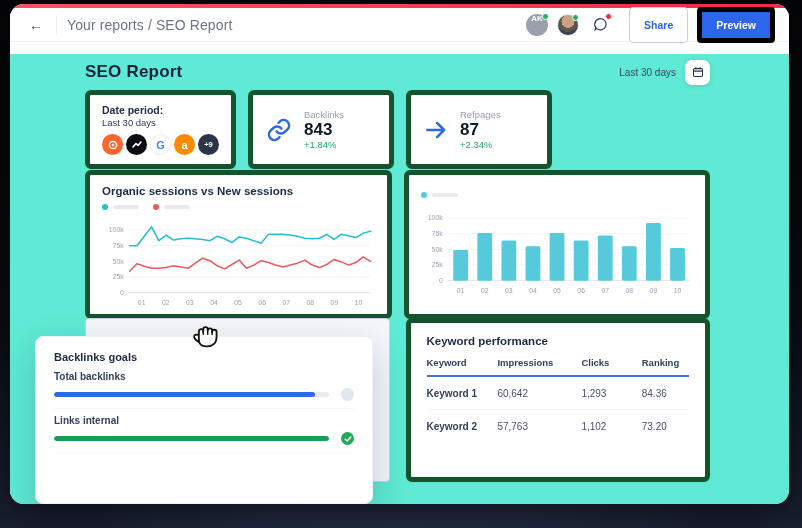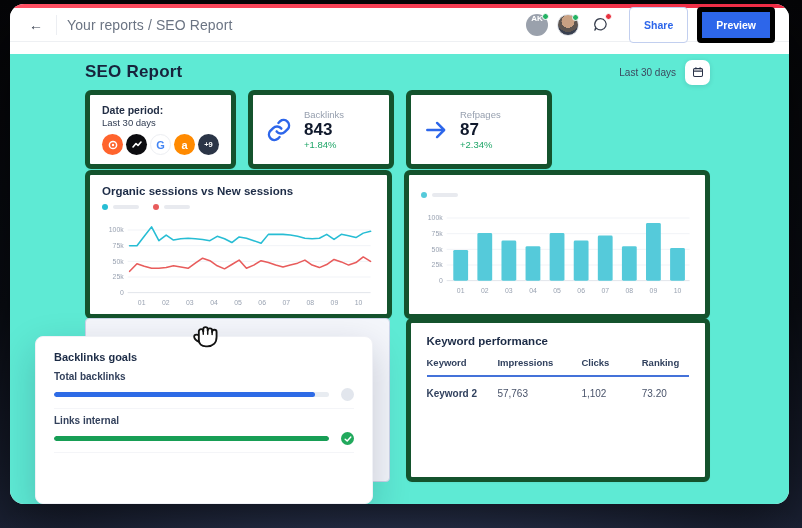--- a/index.html
+++ b/index.html
@@ -267,20 +267,26 @@
       <div class="card kw-card">
         <div class="kw-title">Keyword performance</div>
         <div class="kw-table" id="kw-table">
             <div class="kw-hrow">
               <div class="kw-hcell">Keyword</div>
               <div class="kw-hcell">Impressions</div>
               <div class="kw-hcell">Clicks</div>
               <div class="kw-hcell">Ranking</div>
             </div>
             <div class="kw-row">
+              <div class="kw-cell name">Keyword 1</div>
+              <div class="kw-cell">60,642</div>
+              <div class="kw-cell">1,293</div>
+              <div class="kw-cell">84.36</div>
+            </div>
+            <div class="kw-row">
               <div class="kw-cell name">Keyword 2</div>
               <div class="kw-cell">57,763</div>
               <div class="kw-cell">1,102</div>
               <div class="kw-cell">73.20</div>
             </div>
           </div>
       </div>
     </div>
   </div>
 

